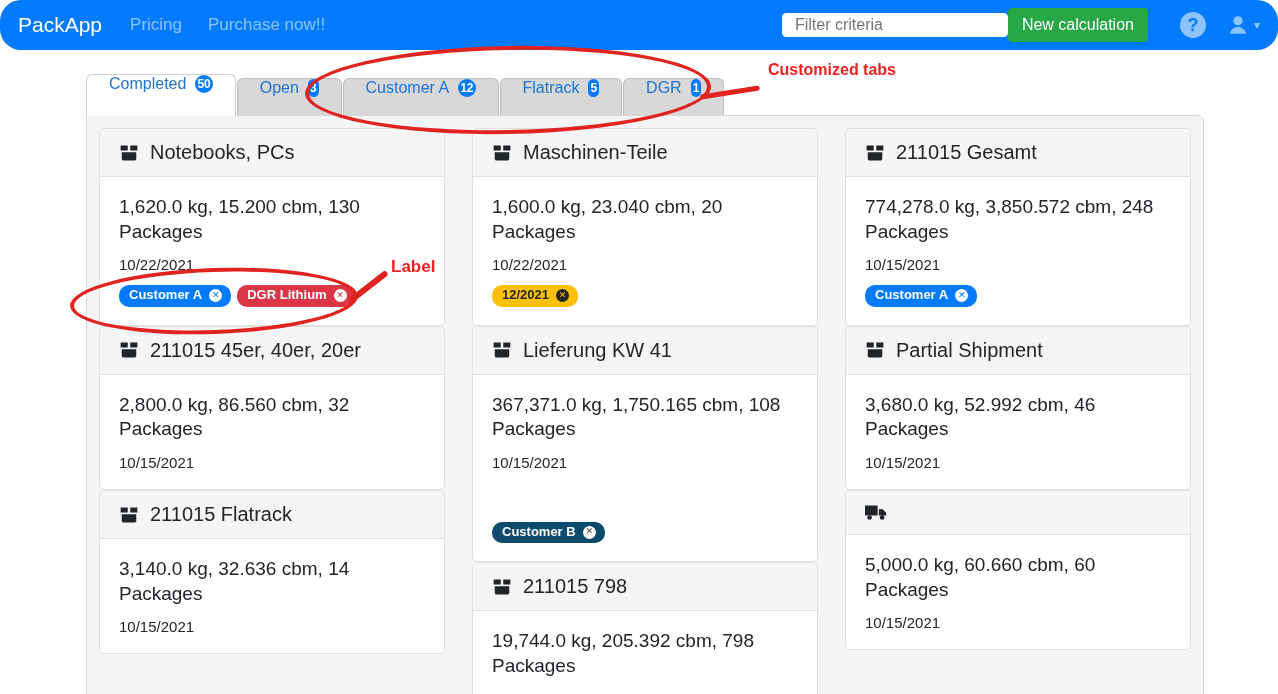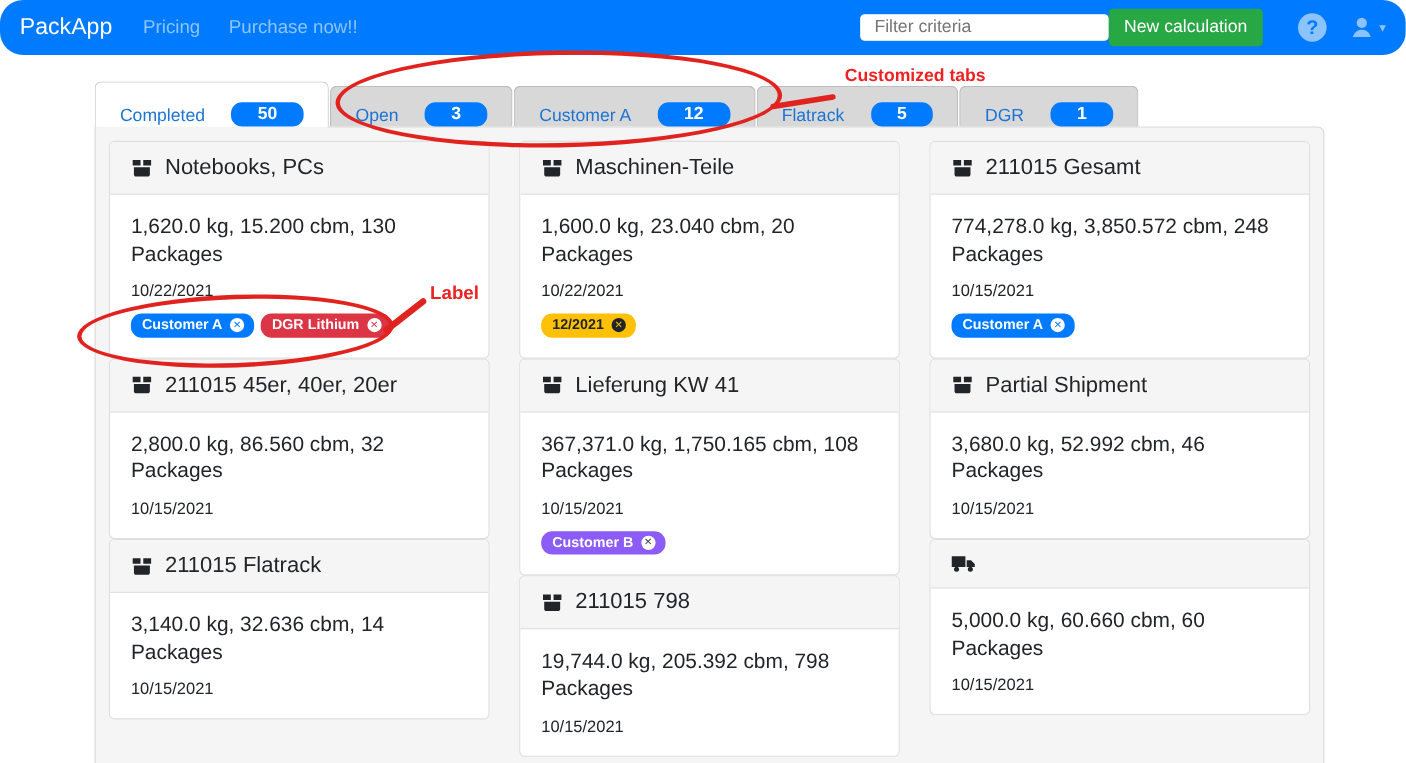--- a/index.html
+++ b/index.html
@@ -32,32 +32,32 @@
     background: rgba(255,255,255,.55); color: #007bff; font-weight: bold; font-size: 18px;
     display: inline-flex; align-items: center; justify-content: center; cursor: pointer;
   }
   .user-menu { margin-left: 20px; display: inline-flex; align-items: center; color: rgba(255,255,255,.55); cursor: pointer; }
   .caret { margin-left: 4px; font-size: 12px; }
 
   
   .content { margin-left: 86px; width: 1118px; }
   .tabbar { display: flex; align-items: flex-end; margin-top: 24px; position: relative; z-index: 2; }
   .tab {
-    display: inline-flex; align-items: flex-end; gap: 24px;
+    display: inline-flex; align-items: flex-start; gap: 9px;
     background: #d8d8d8; border: 1px solid #bdbdbd; border-bottom: none;
     border-radius: 6px 6px 0 0; padding: 0 22px; height: 37px;
     color: #1b74d4; font-size: 16px; cursor: pointer; margin-right: 1px;
   }
   .tab.active {
     background: #fff; border-color: #cfcfcf; height: 42px; color: #1b74d4;
     position: relative; margin-bottom: -1px; padding-bottom: 1px;
   }
   .tab-count {
-    background: #007bff; color: #fff; font-size: 16px; font-weight: bold;
-    border-radius: 10px; padding: 3px 24px; line-height: 1;
+    background: #007bff; color: #fff; font-size: 12px; font-weight: bold;
+    border-radius: 10px; padding: 3px 2px; line-height: 1;
   }
 
   
   .panel {
     background: #f5f5f6; border: 1px solid #d9d9d9; border-radius: 0 6px 6px 6px;
     padding: 12px; display: flex; gap: 27px; align-items: flex-start;
     min-height: 590px;
   }
   .cardcol { width: 346px; display: flex; flex-direction: column; gap: 0; }
   .card {
@@ -79,21 +79,21 @@
   }
   .badge .x {
     width: 13px; height: 13px; border-radius: 50%; background: #fff;
     display: inline-flex; align-items: center; justify-content: center;
     font-size: 9px; font-weight: bold; cursor: pointer;
   }
   .badge-primary { background: #007bff; } .badge-primary .x { color: #007bff; }
   .badge-danger  { background: #dc3545; } .badge-danger .x  { color: #dc3545; }
   .badge-warning { background: #ffc107; color: #212529; }
   .badge-warning .x { background: #212529; color: #ffc107; }
-  .badge-dark    { background: #8b5cf6; } .badge-dark .x    { color: #343a40; }
+  .badge-dark    { background: #0c4a6e; margin-top: 39px; } .badge-dark .x    { color: #343a40; }
 
   
   .annot { position: absolute; z-index: 10; pointer-events: none; }
   .annot-ellipse { border: 4px solid #e0231f; border-radius: 50%; }
   #ellipse-tabs  { left: 305px; top: 46px;  width: 406px; height: 88px; transform: rotate(-1deg); }
   #ellipse-label { left: 70px;  top: 268px; width: 288px; height: 66px; transform: rotate(-2deg); }
   .annot-line { background: #e0231f; border-radius: 3px; }
   #line-tabs  { left: 700px; top: 90px;  width: 60px; height: 5px; transform: rotate(-9deg); }
   #line-label { left: 344px; top: 284px; width: 48px; height: 6px; transform: rotate(-38deg); }
   .annot-text { color: #ee2222; font-weight: bold; font-size: 16px; }

